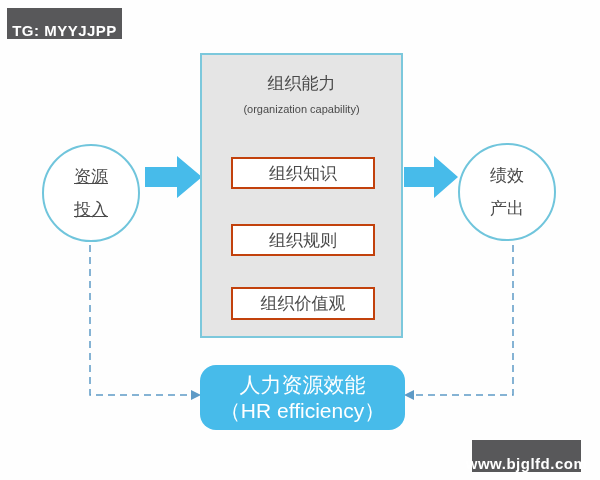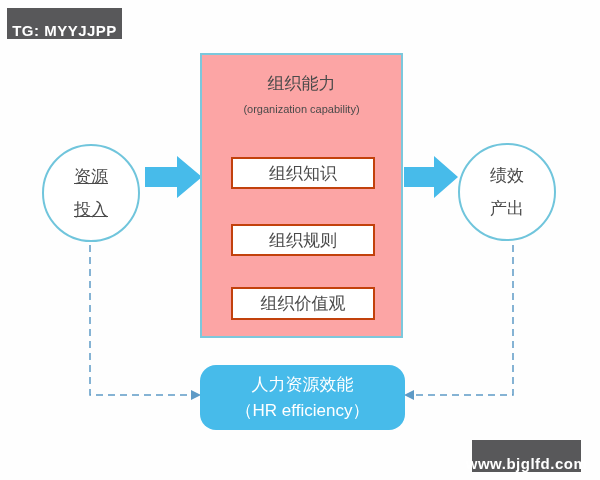--- a/index.html
+++ b/index.html
@@ -44,21 +44,21 @@
     line-height: 18px;
   }
   #circle-input  { left: 42px;  top: 144px; text-decoration: underline; }
   #circle-output { left: 458px; top: 143px; align-items: center; }
 
   #capability-box {
     position: absolute;
     left: 200px; top: 53px;
     width: 203px; height: 285px;
     border: 2px solid #7cc8dc;
-    background: #fca5a5;
+    background: #e5e5e5;
     box-sizing: border-box;
   }
   .cap-title { margin-top: 15px; text-align: center; color: #4a4a4a; }
   .cap-title-zh { font-size: 17px; line-height: 27px; }
   .cap-title-en { font-size: 11px; line-height: 25px; }
 
   .inner-box {
     position: absolute;
     left: 29px;
     width: 144px;
@@ -81,21 +81,21 @@
     left: 200px; top: 365px;
     width: 205px; height: 65px;
     border-radius: 16px;
     background: #47bbea;
     color: #ffffff;
     display: flex;
     flex-direction: column;
     align-items: center;
     justify-content: center;
     gap: 1px;
-    font-size: 17px;
+    font-size: 21px;
     line-height: 25px;
   }
 
   #connector-layer {
     position: absolute;
     left: 0; top: 0;
     width: 600px; height: 480px;
     pointer-events: none;
   }
   .block-arrow { fill: #47bbea; }

